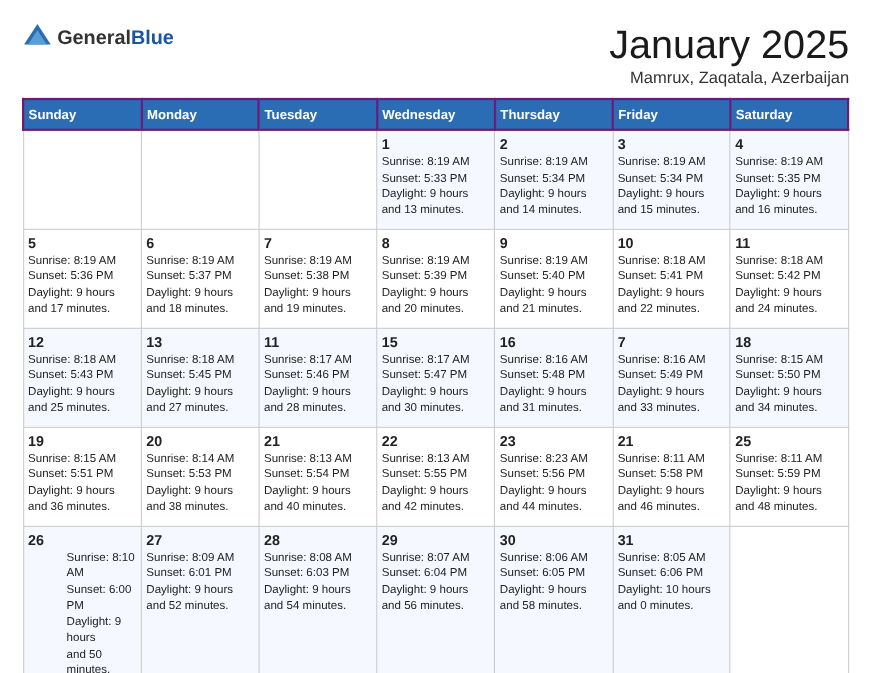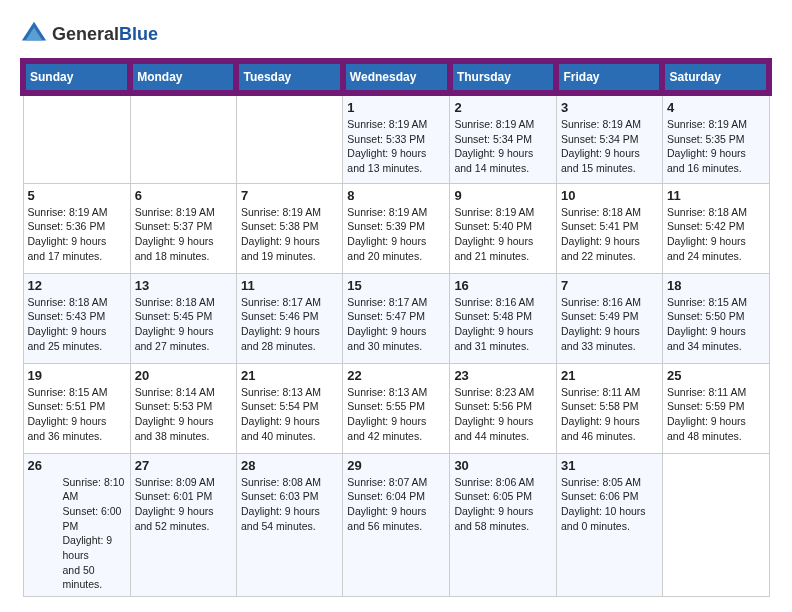--- a/index.html
+++ b/index.html
@@ -57,21 +57,21 @@
       border-collapse: collapse;
       font-size: 11px;
     }
     thead tr th {
       background-color: #2a6db5;
       color: #fff;
       padding: 6px 4px;
       text-align: left;
       font-size: 12px;
       font-weight: bold;
-      border: 6px solid #701a75;
+      border: 2px solid #701a75;
     }
     tbody tr td {
       border: 1px solid #ccc;
       vertical-align: top;
       padding: 4px;
       width: 108px;
       height: 90px;
       color: #222;
       background: #fff;
     }
@@ -102,20 +102,24 @@
   <div class="logo">
     <svg class="logo-icon" viewBox="0 0 30 30">
       <polygon points="15,2 28,22 2,22" fill="#2a6db5"></polygon>
       <polygon points="15,8 24,22 6,22" fill="#5a9fd4"></polygon>
     </svg>
     <div class="logo-text">
       <span class="logo-general">General</span>
       <span class="logo-blue">Blue</span>
     </div>
   </div>
+  <div class="title-area">
+    <div class="month-title">January 2025</div>
+    <div class="subtitle">Mamrux, Zaqatala, Azerbaijan</div>
+  </div>
 </div>
 
 <table>
   <thead>
     <tr>
     <th>Sunday</th>
         <th>Monday</th>
         <th>Tuesday</th>
         <th>Wednesday</th>
         <th>Thursday</th>

